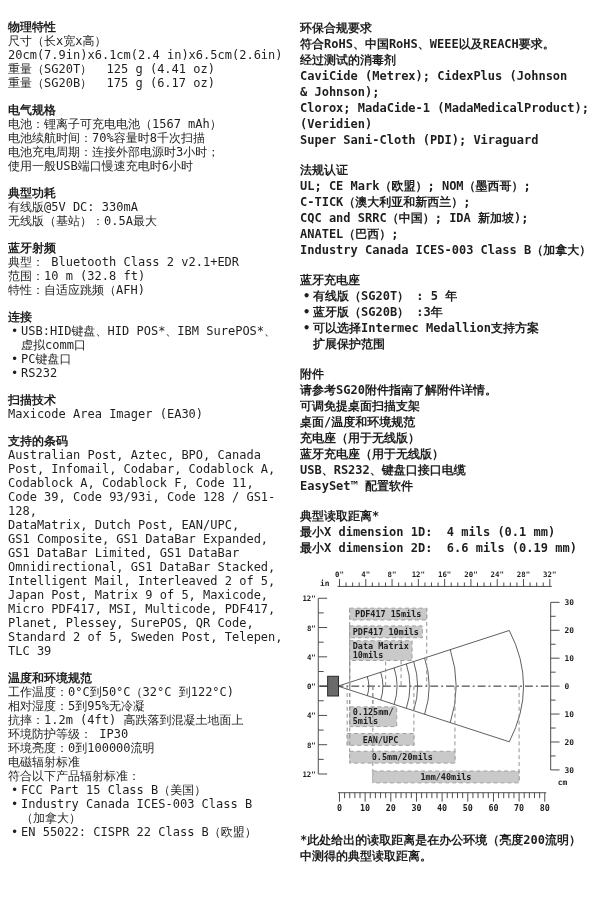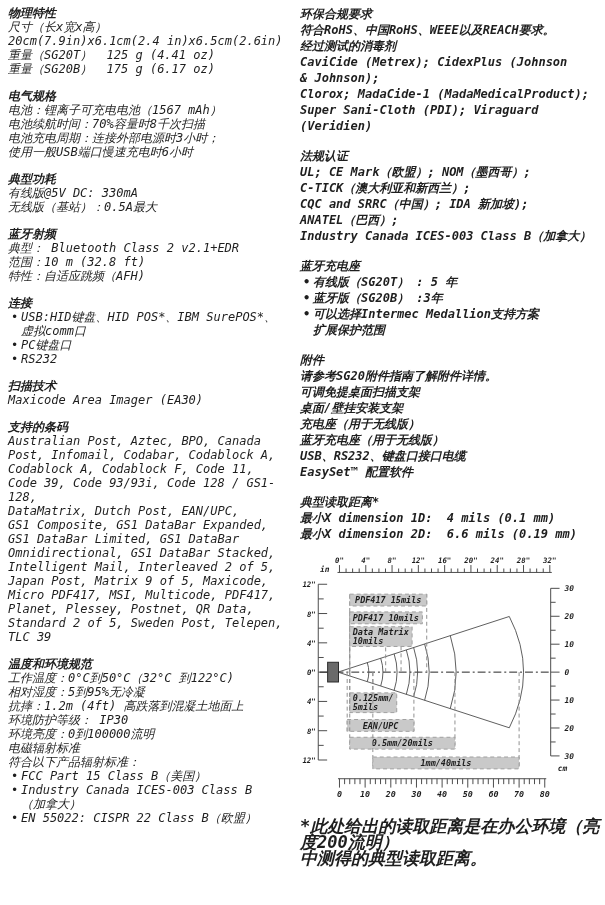--- a/index.html
+++ b/index.html
@@ -1,32 +1,32 @@
 <!DOCTYPE html>
 <html><head>
 <meta charset="utf-8">
 <style>
   html,body{margin:0;padding:0;background:#ffffff;}
   body{
     width:605px;height:905px;overflow:hidden;position:relative;
     font-family:"DejaVu Sans Mono","Liberation Mono",monospace;
     color:#1e1e1e;
   }
-  .col{position:absolute;top:6px;font-style:italic;}
+  .col{position:absolute;top:20px;}
   .col-left{left:8px;width:290px;font-size:12px;line-height:14px;}
   .col-right{left:300px;width:302px;font-size:12px;line-height:16px;font-weight:bold;}
   .spec-section{margin-bottom:13px;}
   .col-right .spec-section{margin-bottom:14px;}
   .heading{font-weight:bold;}
   .line{white-space:pre-wrap;}
   .bullet{display:flex;}
   .bullet .marker{width:13px;flex:0 0 13px;text-align:center;}
   .bullet .btxt{flex:1;}
   .chart-wrap{margin-top:2px;}
-  .footnote{margin-top:6px;font-size:17px;line-height:16px;font-weight:bold;}
+  .footnote{margin-top:6px;font-size:12px;line-height:16px;font-weight:bold;}
   svg text{font-family:"DejaVu Sans Mono","Liberation Mono",monospace;}
 </style>
 </head>
 <body>
 
 <div class="col col-left" id="col-left">
     <div class="spec-section">
       <div class="heading line">物理特性</div>
       <div class="line">尺寸（长x宽x高）</div>
       <div class="line">20cm(7.9in)x6.1cm(2.4 in)x6.5cm(2.6in)</div>
@@ -83,21 +83,21 @@
       <div class="line">Post, Infomail, Codabar, Codablock A,</div>
       <div class="line">Codablock A, Codablock F, Code 11,</div>
       <div class="line">Code 39, Code 93/93i, Code 128 / GS1-128,</div>
       <div class="line">DataMatrix, Dutch Post, EAN/UPC,</div>
       <div class="line">GS1 Composite, GS1 DataBar Expanded,</div>
       <div class="line">GS1 DataBar Limited, GS1 DataBar</div>
       <div class="line">Omnidirectional, GS1 DataBar Stacked,</div>
       <div class="line">Intelligent Mail, Interleaved 2 of 5,</div>
       <div class="line">Japan Post, Matrix 9 of 5, Maxicode,</div>
       <div class="line">Micro PDF417, MSI, Multicode, PDF417,</div>
-      <div class="line">Planet, Plessey, Postnet, QR Data,</div>
+      <div class="line">Planet, Plessey, SurePOS, QR Code,</div>
       <div class="line">Standard 2 of 5, Sweden Post, Telepen,</div>
       <div class="line">TLC 39</div>
     </div>
     <div class="spec-section">
       <div class="heading line">温度和环境规范</div>
       <div class="line">工作温度：0°C到50°C（32°C 到122°C)</div>
       <div class="line">相对湿度：5到95%无冷凝</div>
       <div class="line">抗摔：1.2m (4ft) 高跌落到混凝土地面上</div>
       <div class="line">环境防护等级： IP30</div>
       <div class="line">环境亮度：0到100000流明</div>
@@ -127,22 +127,22 @@
 
 <div class="col col-right">
   <div id="col-right-sections">
       <div class="spec-section">
         <div class="heading line">环保合规要求</div>
         <div class="line">符合RoHS、中国RoHS、WEEE以及REACH要求。</div>
         <div class="line">经过测试的消毒剂</div>
         <div class="line">CaviCide (Metrex); CidexPlus (Johnson</div>
         <div class="line">&amp; Johnson);</div>
         <div class="line">Clorox; MadaCide-1 (MadaMedicalProduct);</div>
+        <div class="line">(Veridien)</div>
         <div class="line">Super Sani-Cloth (PDI); Viraguard</div>
-        <div class="line">(Veridien)</div>
       </div>
       <div class="spec-section">
         <div class="heading line">法规认证</div>
         <div class="line">UL; CE Mark（欧盟）; NOM（墨西哥）;</div>
         <div class="line">C-TICK（澳大利亚和新西兰）;</div>
         <div class="line">CQC and SRRC（中国）; IDA 新加坡);</div>
         <div class="line">ANATEL（巴西）;</div>
         <div class="line">Industry Canada ICES-003 Class B（加拿大）</div>
       </div>
       <div class="spec-section">
@@ -164,21 +164,21 @@
           <div class="btxt">
             <div class="line">可以选择Intermec Medallion支持方案</div>
             <div class="line">扩展保护范围</div>
           </div>
         </div>
       </div>
       <div class="spec-section">
         <div class="heading line">附件</div>
         <div class="line">请参考SG20附件指南了解附件详情。</div>
         <div class="line">可调免提桌面扫描支架</div>
-        <div class="line">桌面/壁挂安装支架</div>
+        <div class="line">桌面/温度和环境规范</div>
         <div class="line">充电座（用于无线版）</div>
         <div class="line">蓝牙充电座（用于无线版）</div>
         <div class="line">USB、RS232、键盘口接口电缆</div>
         <div class="line">EasySet™ 配置软件</div>
       </div>
       <div class="spec-section">
         <div class="heading line">典型读取距离*</div>
         <div class="line">最小X dimension 1D:  4 mils (0.1 mm)</div>
         <div class="line">最小X dimension 2D:  6.6 mils (0.19 mm)</div>
       </div>

